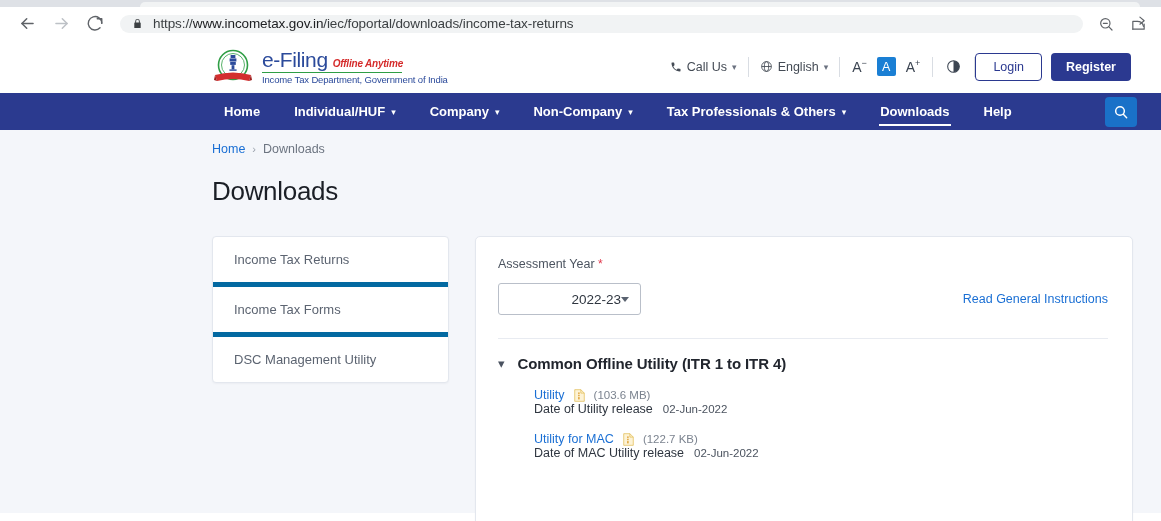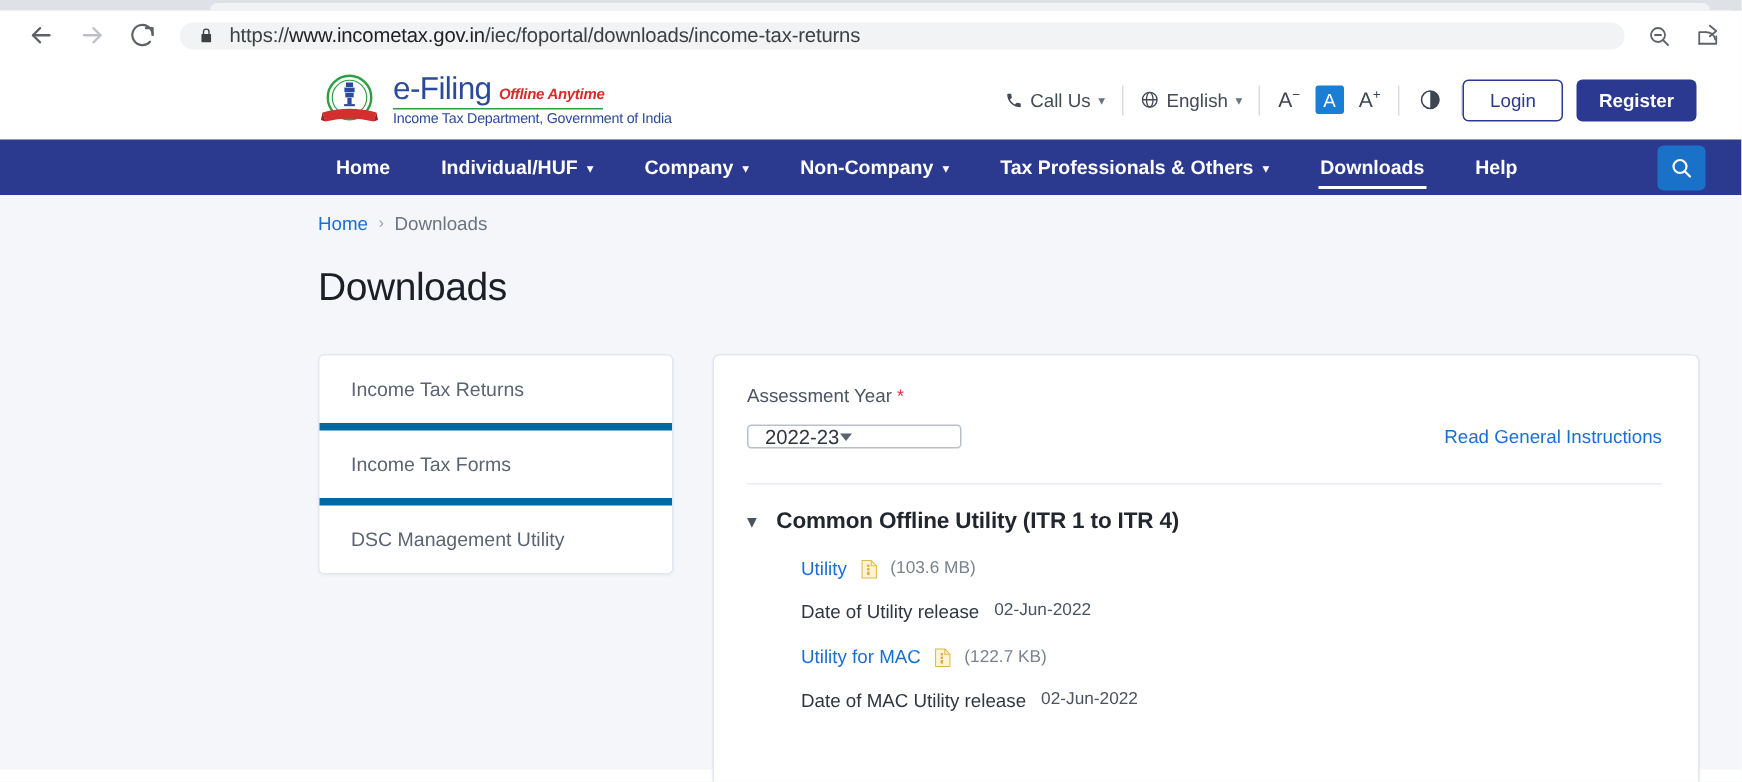--- a/index.html
+++ b/index.html
@@ -120,38 +120,38 @@
 
   .maincard {
     flex:1; background:#fff; border:1px solid #e3e7ee; border-radius:5px;
     padding:20px 24px 0 22px; min-height:300px;
     box-shadow:0 1px 2px rgba(20,30,60,.04);
   }
   .ay-label { font-size:12.5px; color:#4c5460; }
   .req { color:#e0364a; font-size:12px; }
   .ay-row { display:flex; align-items:center; margin-top:12px; }
   .select {
-    width:143px; height:16px; border:1px solid #b9bfc9; border-radius:3px;
-    display:flex; align-items:center; justify-content:flex-start;
+    width:143px; height:32px; border:1px solid #b9bfc9; border-radius:3px;
+    display:flex; align-items:center; justify-content:flex-end;
     padding:0 11px; font-size:13.5px; color:#2f3640; background:#fff;
   }
   .caret { width:0;height:0;border-left:4.5px solid transparent;border-right:4.5px solid transparent;border-top:5.5px solid #5a6270; }
   .gen-instr { margin-left:auto; font-size:12.5px; color:#1a6fd4; }
 
   .divider { height:1px; background:#e8ebf1; margin:23px 0 0 0; }
 
   .acc-head { display:flex; align-items:center; gap:13px; margin-top:16px; }
   .acc-chev { color:#4a5260; font-size:13px; line-height:1; }
   .acc-title { font-size:15px; font-weight:bold; color:#22262e; letter-spacing:-0.1px; }
   .acc-body { padding-left:36px; }
   .acc-desc { font-size:12.5px; color:#4a5260; margin-top:9px; }
   .dl-row { display:flex; align-items:center; gap:9px; margin-top:16px; }
   .dl-link { font-size:12.5px; color:#1a6fd4; }
   .dl-size { font-size:11.5px; color:#7b838f; }
-  .meta-row { display:flex; align-items:flex-start; gap:10px; margin-top:15px; }
+  .meta-row { display:flex; align-items:center; gap:10px; }
   .meta-label { font-size:12.5px; color:#2f3640; }
   .meta-val { font-size:11.5px; color:#4b535f; }
   .zipicon { flex:none; }
 </style>
 </head>
 <body>
 
 <div class="tabstrip">
   <div class="tab-shape"></div>
   <div class="tab-right"></div>

